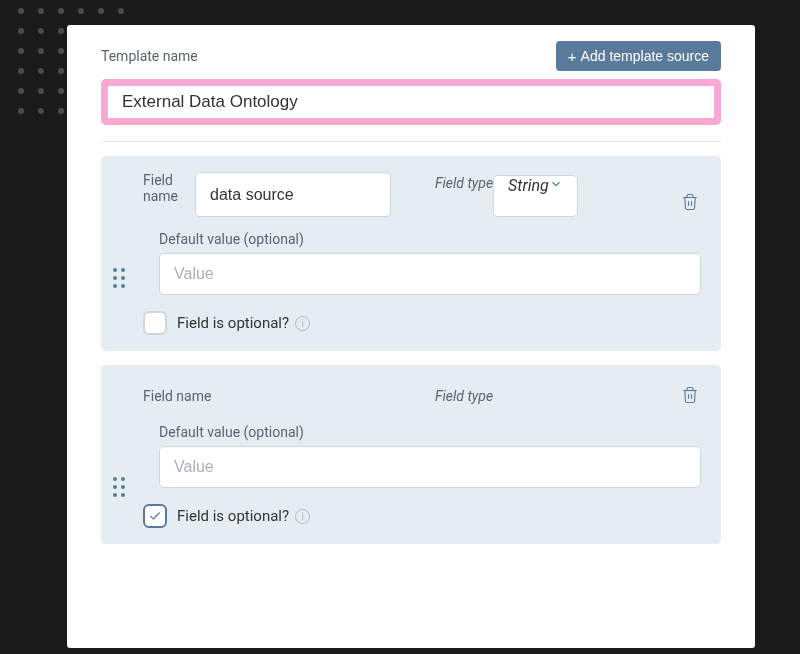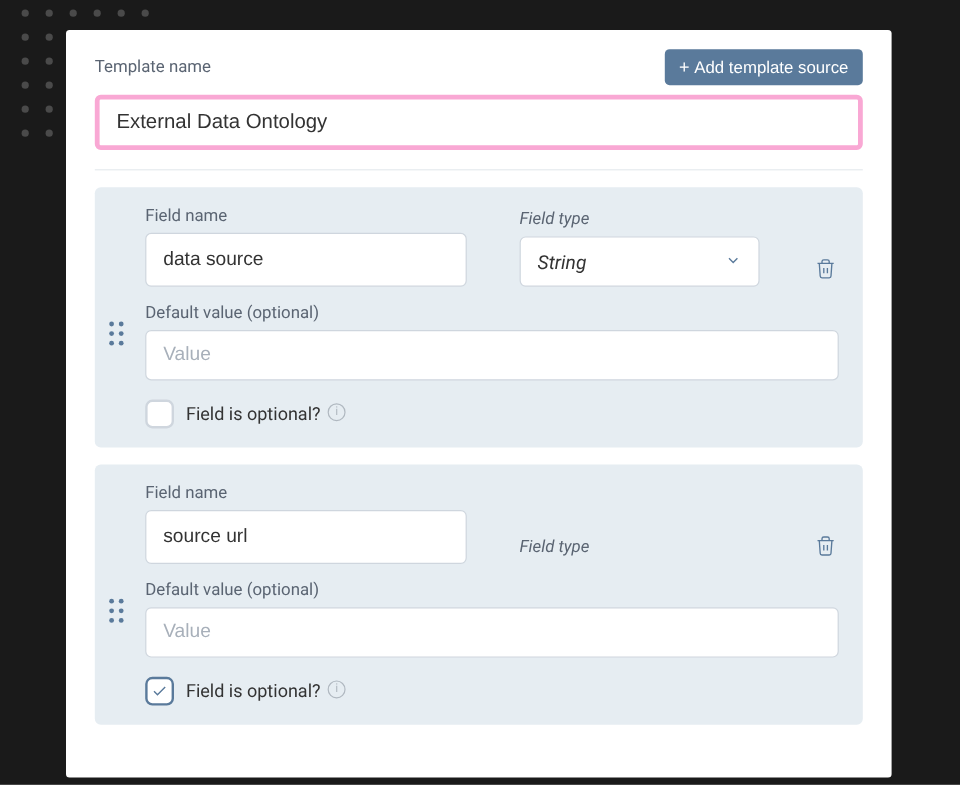--- a/index.html
+++ b/index.html
@@ -25,26 +25,26 @@
     }
     .deco-dots span {
       width: 6px;
       height: 6px;
       border-radius: 50%;
       background: #4a4a4a;
     }
     .panel {
       position: absolute;
       top: 25px;
-      left: 55px;
+      left: 67px;
       width: 688px;
       height: 623px;
       background: #fff;
       border-radius: 3px;
-      padding: 16px 24px;
+      padding: 16px 34px;
       overflow: hidden;
     }
     .header-row {
       display: flex;
       justify-content: space-between;
       align-items: center;
       margin-bottom: 8px;
     }
     .header-label {
       color: #5a6472;
@@ -62,21 +62,21 @@
       align-items: center;
       gap: 4px;
     }
     .add-btn .plus {
       font-size: 15px;
       line-height: 1;
     }
     .name-input {
       width: 100%;
       height: 46px;
-      border: 4px solid #f9a8d4;
+      border: 7px solid #f9a8d4;
       border-radius: 5px;
       padding: 0 14px;
       font-size: 17px;
       color: #333;
       outline: none;
     }
     .divider {
       border-top: 1px solid #e5eaee;
       margin: 16px 0 14px;
     }
@@ -103,21 +103,20 @@
       border-radius: 50%;
       background: #5a7a9b;
     }
     .field-row {
       display: flex;
       gap: 44px;
       align-items: flex-end;
     }
     .field-col {
       display: flex;
-      flex-direction: column;
     }
     .field-col.name-col { flex: 1; }
     .field-col.type-col { width: 200px; font-style: italic; }
     .trash-col {
       display: flex;
       align-items: flex-start;
       padding-top: 2px;
     }
     .field-label {
       color: #5a6472;
@@ -144,36 +143,37 @@
     .select-box {
       width: 100%;
       height: 42px;
       border: 1px solid #cfd6de;
       border-radius: 5px;
       padding: 0 14px;
       font-size: 16px;
       color: #333;
       background: #fff;
       display: flex;
-      align-items: center;
+      align-items: flex-start;
       justify-content: space-between;
       cursor: pointer;
     }
     .chevron {
       color: #5a7a9b;
     }
     .trash-btn {
       background: none;
       border: none;
       cursor: pointer;
       color: #5a7a9b;
       padding: 2px;
     }
     .default-row {
       margin-top: 14px;
+      margin-left: 16px;
     }
     .default-input {
       width: 100%;
       height: 42px;
       border: 1px solid #cfd6de;
       border-radius: 5px;
       padding: 0 14px;
       font-size: 16px;
       color: #4d7c0f;
       outline: none;
@@ -205,20 +205,21 @@
     .checkbox svg {
       display: none;
     }
     .checkbox.checked svg {
       display: block;
     }
     .optional-label {
       color: #333;
       font-size: 15px;
       display: flex;
+      align-items: center;
       gap: 6px;
     }
     .info-icon {
       width: 15px;
       height: 15px;
       border: 1px solid #b0b8c0;
       border-radius: 50%;
       display: inline-flex;
       align-items: center;
       justify-content: center;
@@ -346,21 +347,20 @@
         <span></span>
         <span></span>
         <span></span>
         <span></span>
         <span></span>
     </div>
 
     <div class="field-row">
       <div class="field-col name-col">
         <div class="field-label">Field name</div>
-        <input class="text-input" type="text" value="source url" style="">
       </div>
       <div class="field-col type-col">
         <div class="field-label">Field type</div>
       </div>
       <div class="trash-col">
         <button class="trash-btn">
           <svg width="18" height="20" viewBox="0 0 24 24" fill="none" stroke="currentColor" stroke-width="1.5">
             <polyline points="3 6 5 6 21 6"></polyline>
             <path d="M19 6l-1 14a2 2 0 0 1-2 2H8a2 2 0 0 1-2-2L5 6"></path>
             <path d="M10 11v6M14 11v6"></path>

